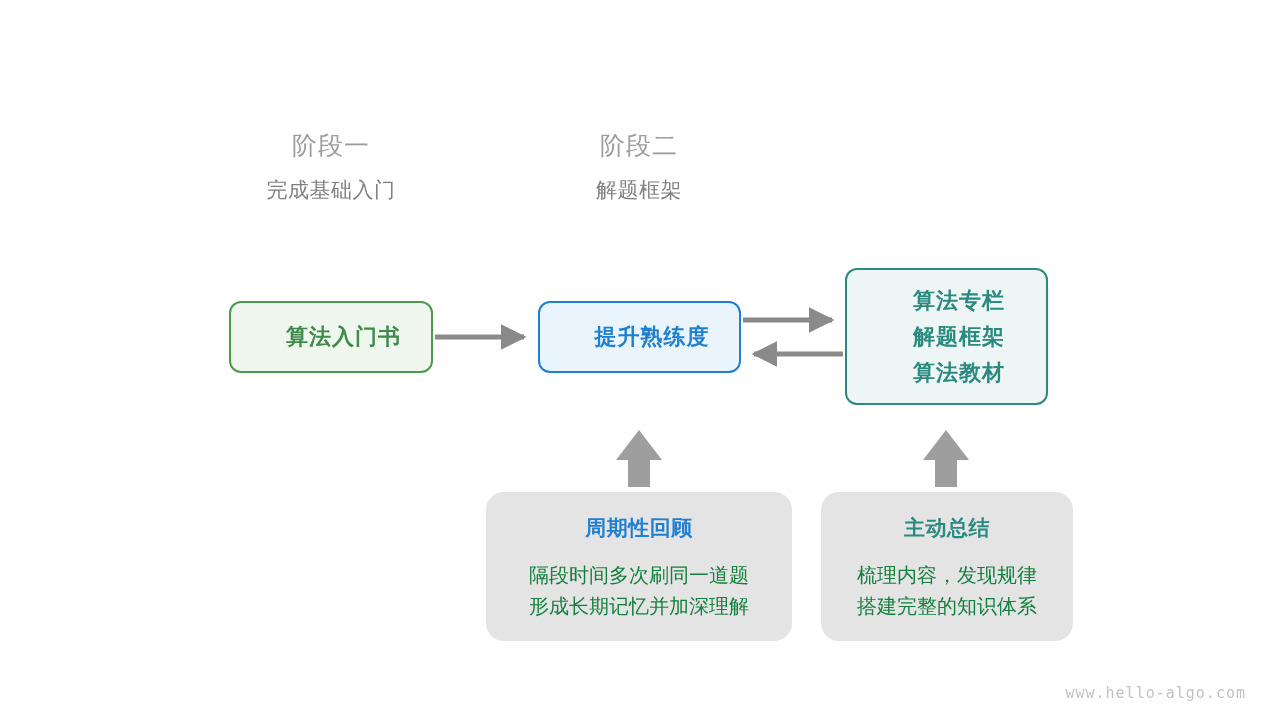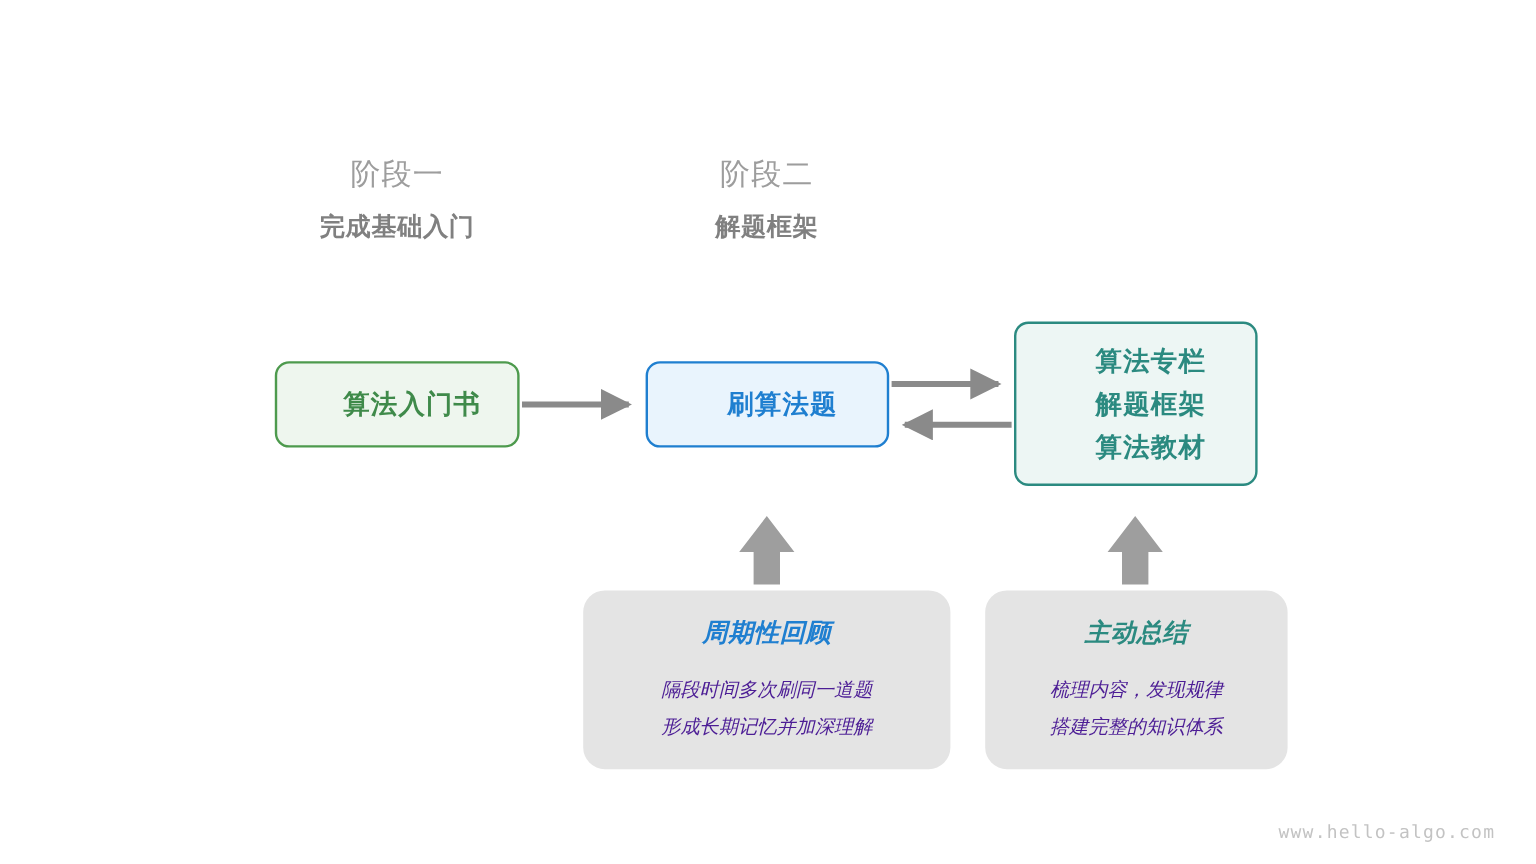--- a/index.html
+++ b/index.html
@@ -30,21 +30,21 @@
   .stage-label {
     font-size: 25px;
     color: #9d9d9d;
     line-height: 34px;
     letter-spacing: 1px;
     font-weight: 400;
   }
   .stage-sub {
     font-size: 21px;
     color: #808080;
-    font-weight: bold;
+    font-weight: normal;
     line-height: 30px;
     letter-spacing: 0.5px;
     margin-top: 13px;
   }
   #stage-1 { left: 211px; top: 128px; }
   #stage-2 { left: 519px; top: 128px; }
   #stage-3 { left: 826px; top: 128px; }
 
   
   .node {
@@ -90,38 +90,37 @@
   
   .note {
     position: absolute;
     box-sizing: border-box;
     background: #e4e4e4;
     border-radius: 18px;
     display: flex;
     flex-direction: column;
     align-items: center;
     padding-top: 22px;
-    font-style: italic;
   }
   #note-review { left: 486px; top: 492px; width: 306px; height: 149px; }
   #note-summary { left: 821px; top: 492px; width: 252px; height: 149px; }
 
   .note-title {
     font-size: 21px;
     font-weight: bold;
     line-height: 28px;
     letter-spacing: 0.5px;
   }
   #note-review .note-title { color: #1f7fd0; }
   #note-summary .note-title { color: #2b8a80; }
 
   .note-body {
     margin-top: 18px;
-    font-size: 16px;
-    color: #4c1d95;
+    font-size: 20px;
+    color: #15803d;
     line-height: 31px;
     text-align: center;
     font-weight: 400;
   }
 
   
   .connectors {
     position: absolute;
     left: 0; top: 0;
     width: 1280px; height: 720px;
@@ -181,21 +180,21 @@
     <div class="stage-label">阶段二</div>
     <div class="stage-sub">解题框架</div>
   </div>
 
 
   <div class="node" id="node-book">
     <div class="line">算法入门书</div>
   </div>
 
   <div class="node" id="node-practice">
-    <div class="line">刷算法题</div>
+    <div class="line">提升熟练度</div>
   </div>
 
   <div class="node" id="node-system">
     <div class="line">算法专栏</div>
     <div class="line">解题框架</div>
     <div class="line">算法教材</div>
   </div>
 
   <div class="note" id="note-review">
     <div class="note-title">周期性回顾</div>

